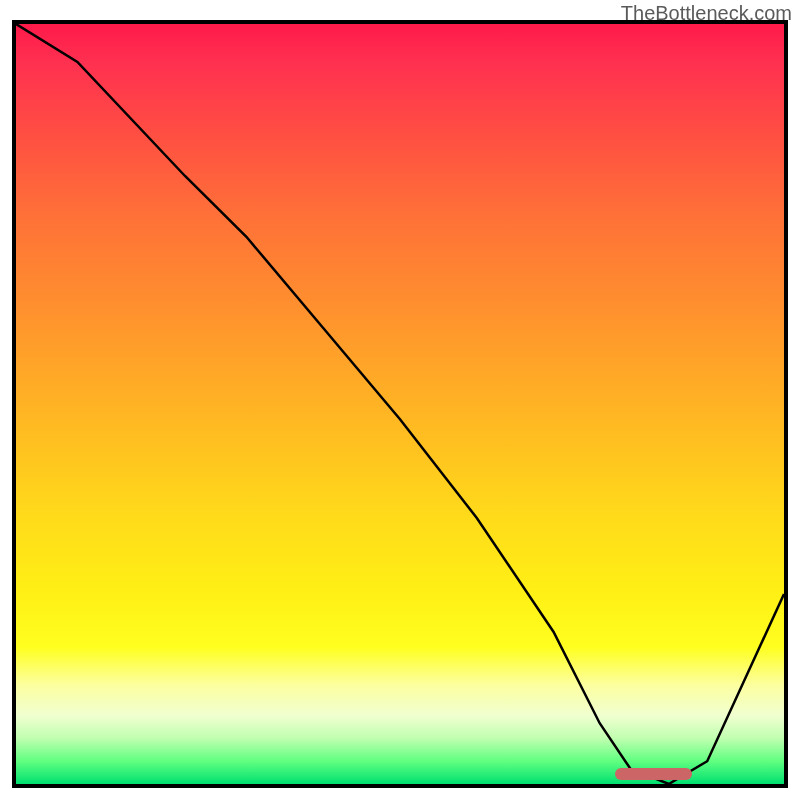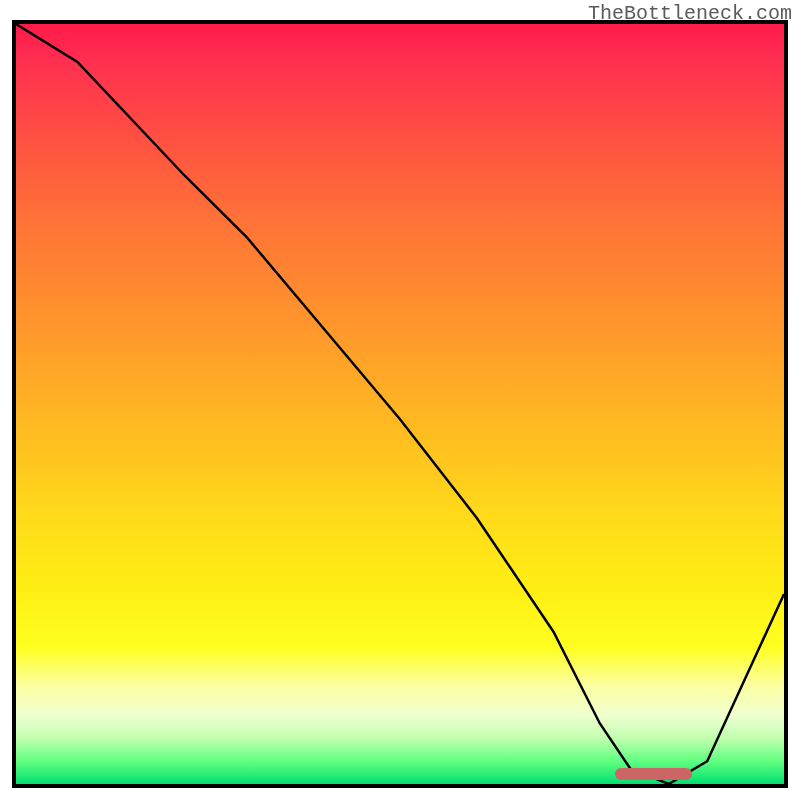--- a/index.html
+++ b/index.html
@@ -12,21 +12,20 @@
     font-family: Arial, sans-serif;
   }
   .watermark {
     position: absolute;
     top: 2px;
     right: 8px;
     font-size: 20px;
     color: #5a5a5a;
     font-weight: 500;
     z-index: 10;
-    font-family: Liberation Mono, monospace;
   }
   .chart-container {
     position: absolute;
     left: 12px;
     top: 20px;
     width: 776px;
     height: 768px;
     border: 4px solid #000000;
     box-sizing: border-box;
   }

